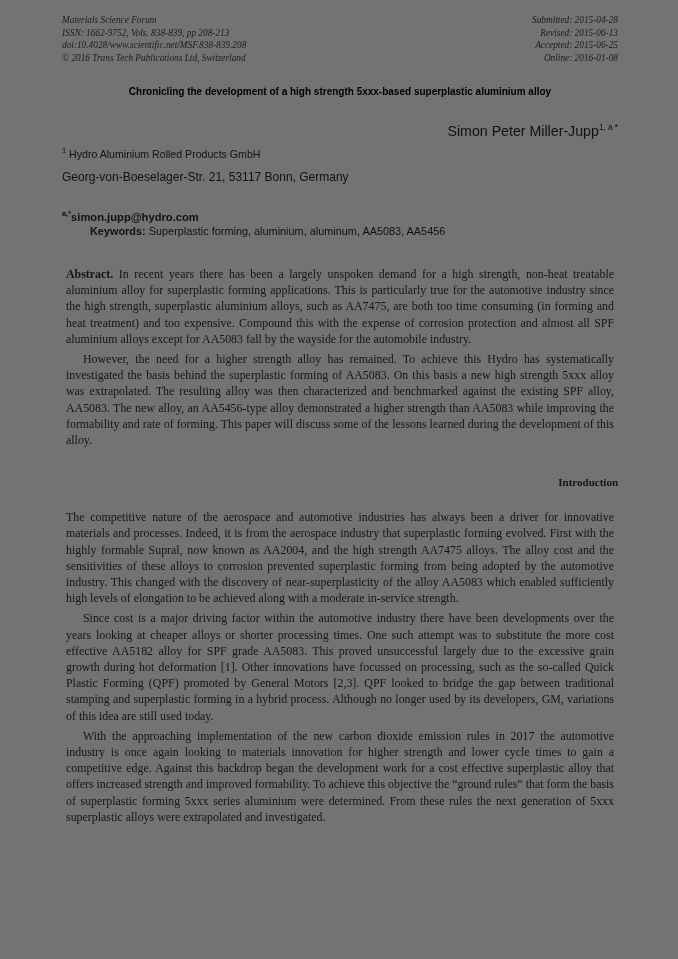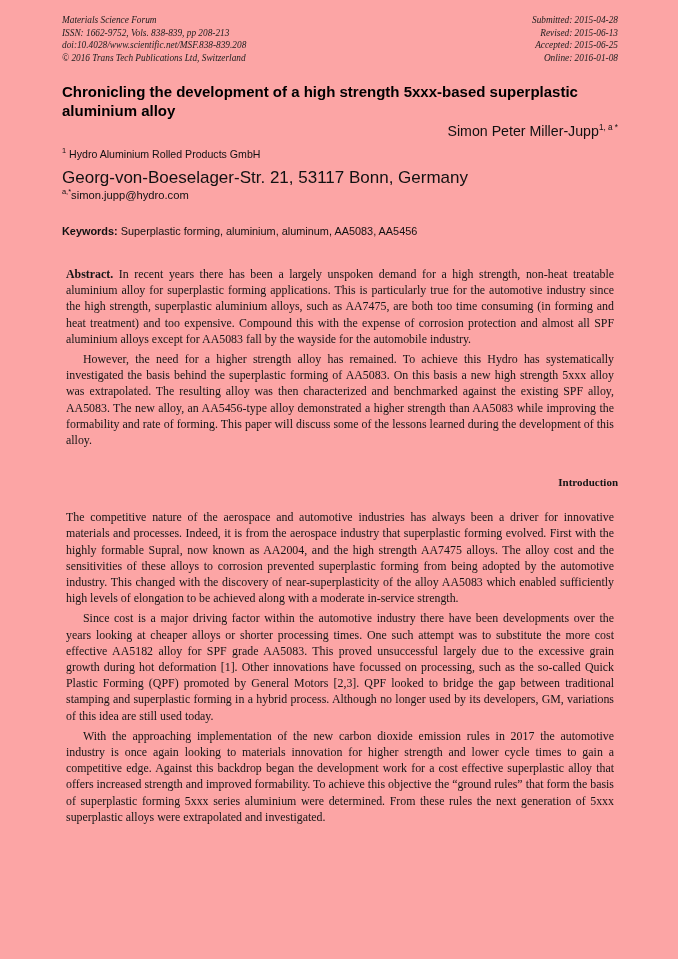--- a/index.html
+++ b/index.html
@@ -10,21 +10,21 @@
   }
   body {
     font-family: "Liberation Serif", "DejaVu Serif", serif;
     color: #1a1a1a;
   }
   #page {
     position: relative;
     width: 678px;
     height: 959px;
     margin: 0 auto;
-    background: #fca5a5;
+    background: #737373;
     overflow: hidden;
     box-sizing: border-box;
   }
 
   
   .journal-header {
     position: absolute;
     left: 62px;
     top: 14px;
     width: 556px;
@@ -42,23 +42,23 @@
   .journal-header .line  { white-space: nowrap; }
 
   
   .title {
     position: absolute;
     left: 62px;
     top: 82px;
     width: 556px;
     font-family: "Liberation Sans", "DejaVu Sans", sans-serif;
     font-weight: bold;
-    font-size: 15px;
+    font-size: 10px;
     line-height: 19px;
-    text-align: left;
+    text-align: center;
     color: #000;
   }
 
   .author {
     position: absolute;
     left: 62px;
     top: 122px;
     width: 556px;
     font-family: "Liberation Sans", "DejaVu Sans", sans-serif;
     font-size: 14.2px;
@@ -81,36 +81,36 @@
     line-height: 15px;
     text-align: left;
     color: #111;
   }
   .affiliation sup {
     font-size: 7.4px;
     vertical-align: super;
     line-height: 0;
   }
   #affil-1  { top: 147px; }
-  #affil-2  { top: 170px; font-size: 17px; }
-  #affil-3  { top: 188px; font-size: 11.2px; }
+  #affil-2  { top: 170px; font-size: 12px; }
+  #affil-3  { top: 210px; font-size: 11.2px; font-weight: bold; }
 
   
   .keywords {
     position: absolute;
     left: 62px;
     top: 224px;
     width: 556px;
     font-family: "Liberation Sans", "DejaVu Sans", sans-serif;
     font-size: 10.9px;
     line-height: 15px;
     text-align: left;
     color: #111;
   }
-  .keywords b { font-weight: bold; }
+  .keywords b { font-weight: bold; margin-left: 28px; }
 
   
   .body-col {
     position: absolute;
     left: 62px;
     top: 262px;
     width: 556px;
     font-family: "Liberation Serif", "DejaVu Serif", serif;
     font-size: 11.9px;
     line-height: 16.2px;

